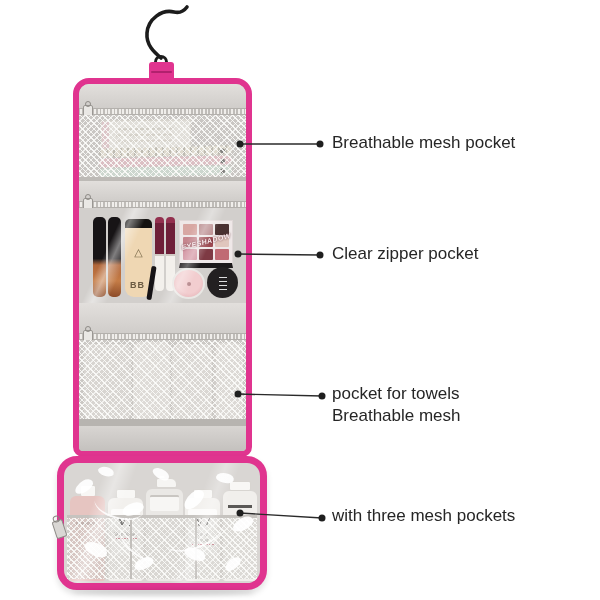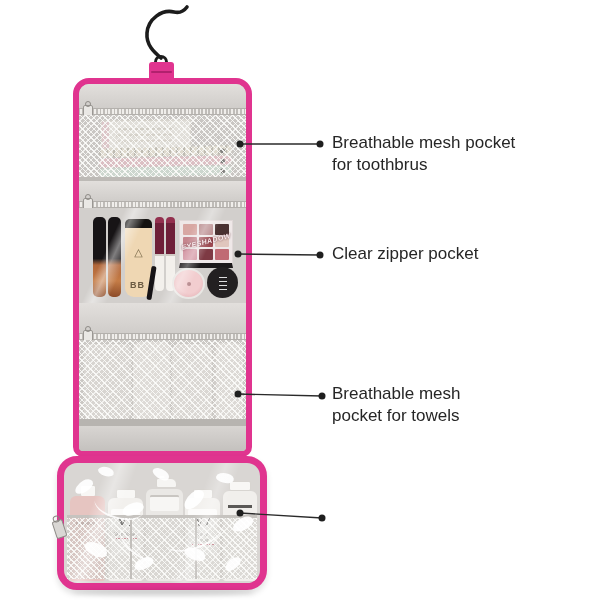--- a/index.html
+++ b/index.html
@@ -305,25 +305,25 @@
     <circle cx="238" cy="394" r="3.5"></circle>
     <circle cx="322" cy="396" r="3.5"></circle>
 
     <line x1="240" y1="513" x2="322" y2="518"></line>
     <circle cx="240" cy="513" r="3.5"></circle>
     <circle cx="322" cy="518" r="3.5"></circle>
   </svg>
 
   <div class="callout c1">
     <div>Breathable mesh pocket</div>
-    <div>for toothbrus</div>
   </div>
   <div class="callout c2">
     <div>Clear zipper pocket</div>
   </div>
   <div class="callout c3">
+    <div>pocket for towels</div>
     <div>Breathable mesh</div>
-    <div>pocket for towels</div>
   </div>
   <div class="callout c4">
+    <div>with three mesh pockets</div>
   </div>
 
 </div>
 
 </body></html>

